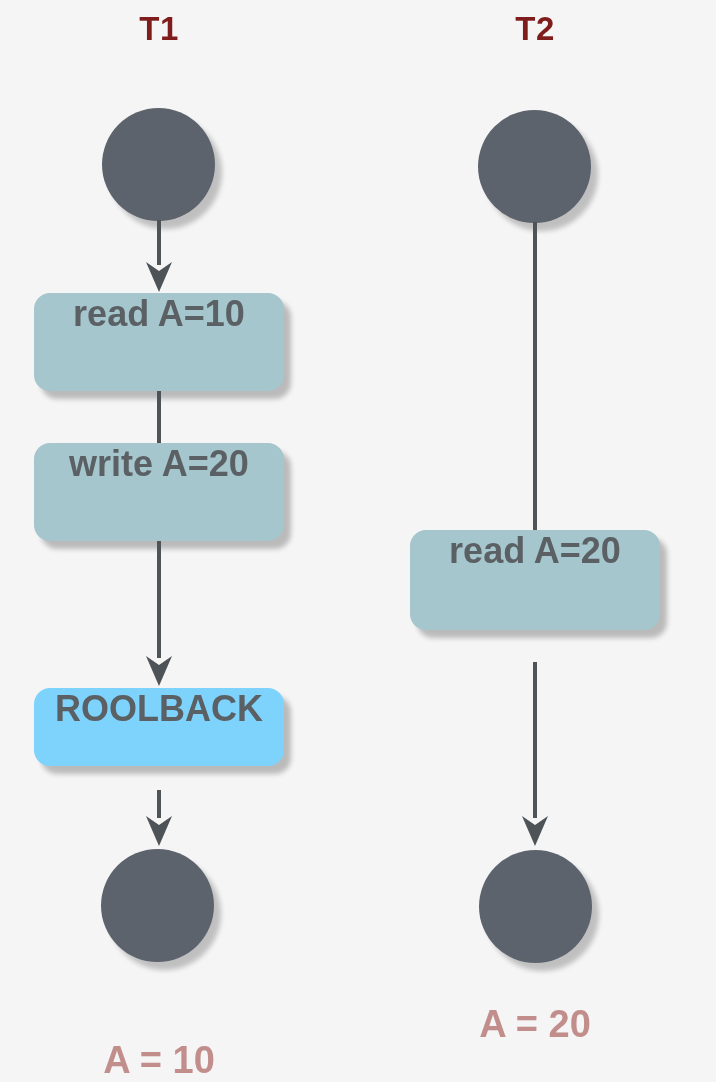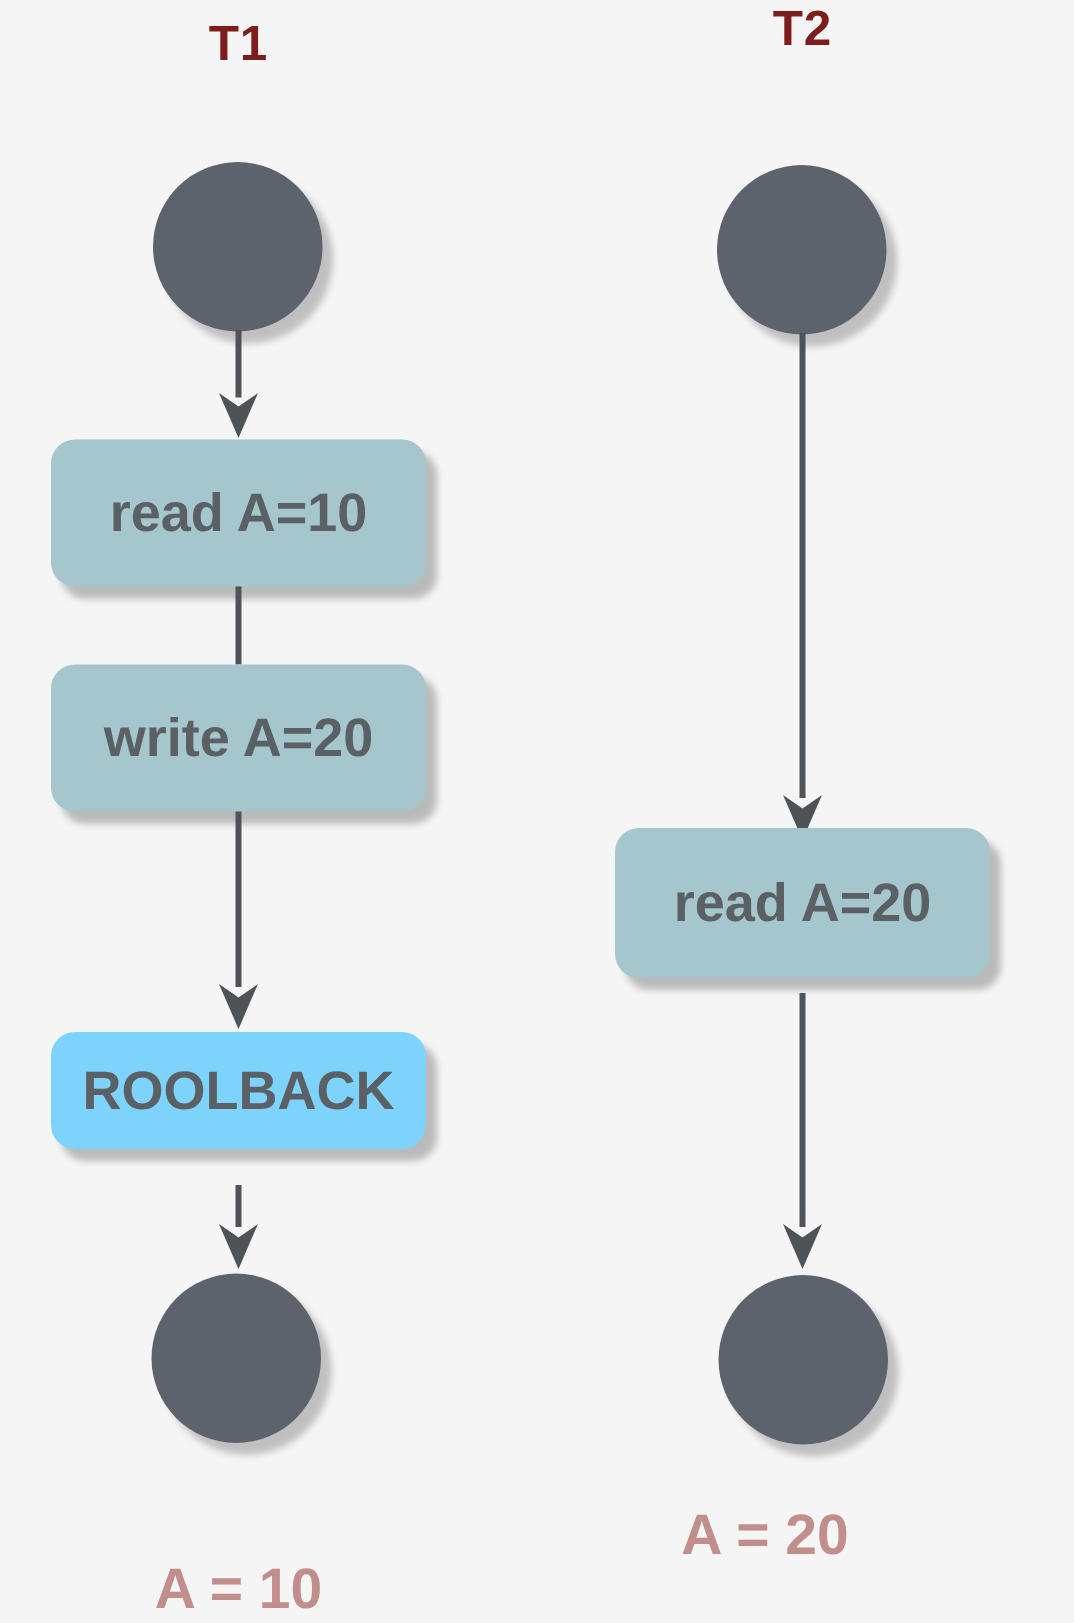--- a/index.html
+++ b/index.html
@@ -35,21 +35,20 @@
     box-shadow: 7px 8px 5px rgba(0,0,0,0.22);
   }
   .step-box {
     position: absolute;
     width: 250px;
     height: 98px;
     border-radius: 16px;
     background: #a4c6cc;
     box-shadow: 7px 8px 5px rgba(0,0,0,0.24);
     display: flex;
-    align-items: center;
     justify-content: center;
     font-size: 36px;
     font-weight: bold;
     color: #5b6064;
   }
   .step-box.rollback {
     background: #7dd3fc;
     height: 78px;
   }
   .conn-line {
@@ -106,35 +105,35 @@
 
   <div class="conn-line" style="left:157px; top:790px; height:28px;"></div>
   <svg class="arrowhead" style="left:146px; top:816px;" viewBox="0 0 26 30">
     <polygon points="0,0 13,9 26,0 13,30" fill="#4e5358"></polygon>
   </svg>
 
   <div class="node-circle" style="left:101px; top:849px;"></div>
 
   <div class="result-label" style="left:49px; top:1003px;margin-top:36px;">A = 10</div>
 
-  <div class="lane-label" style="left:475px; top:0;">T2</div>
+  <div class="lane-label" style="left:475px; top:10px;">T2</div>
 
   <div class="node-circle" style="left:478px; top:110px;"></div>
 
   <div class="conn-line" style="left:533px; top:222px; height:310px;"></div>
   <svg class="arrowhead" style="left:522px; top:530px;" viewBox="0 0 26 30">
     <polygon points="0,0 13,9 26,0 13,30" fill="#4e5358"></polygon>
   </svg>
 
-  <div class="step-box" style="left:410px; top:552px; height:100px;">
+  <div class="step-box" style="left:410px; top:530px; height:100px;">
     <span>read A=20</span>
   </div>
 
   <div class="conn-line" style="left:533px; top:662px; height:156px;"></div>
   <svg class="arrowhead" style="left:522px; top:816px;" viewBox="0 0 26 30">
     <polygon points="0,0 13,9 26,0 13,30" fill="#4e5358"></polygon>
   </svg>
 
   <div class="node-circle" style="left:479px; top:850px;"></div>
 
-  <div class="result-label" style="left:400px; top:1003px;">A = 20</div>
+  <div class="result-label" style="left:425px; top:1003px;">A = 20</div>
 
 </div>
 
 </body></html>

